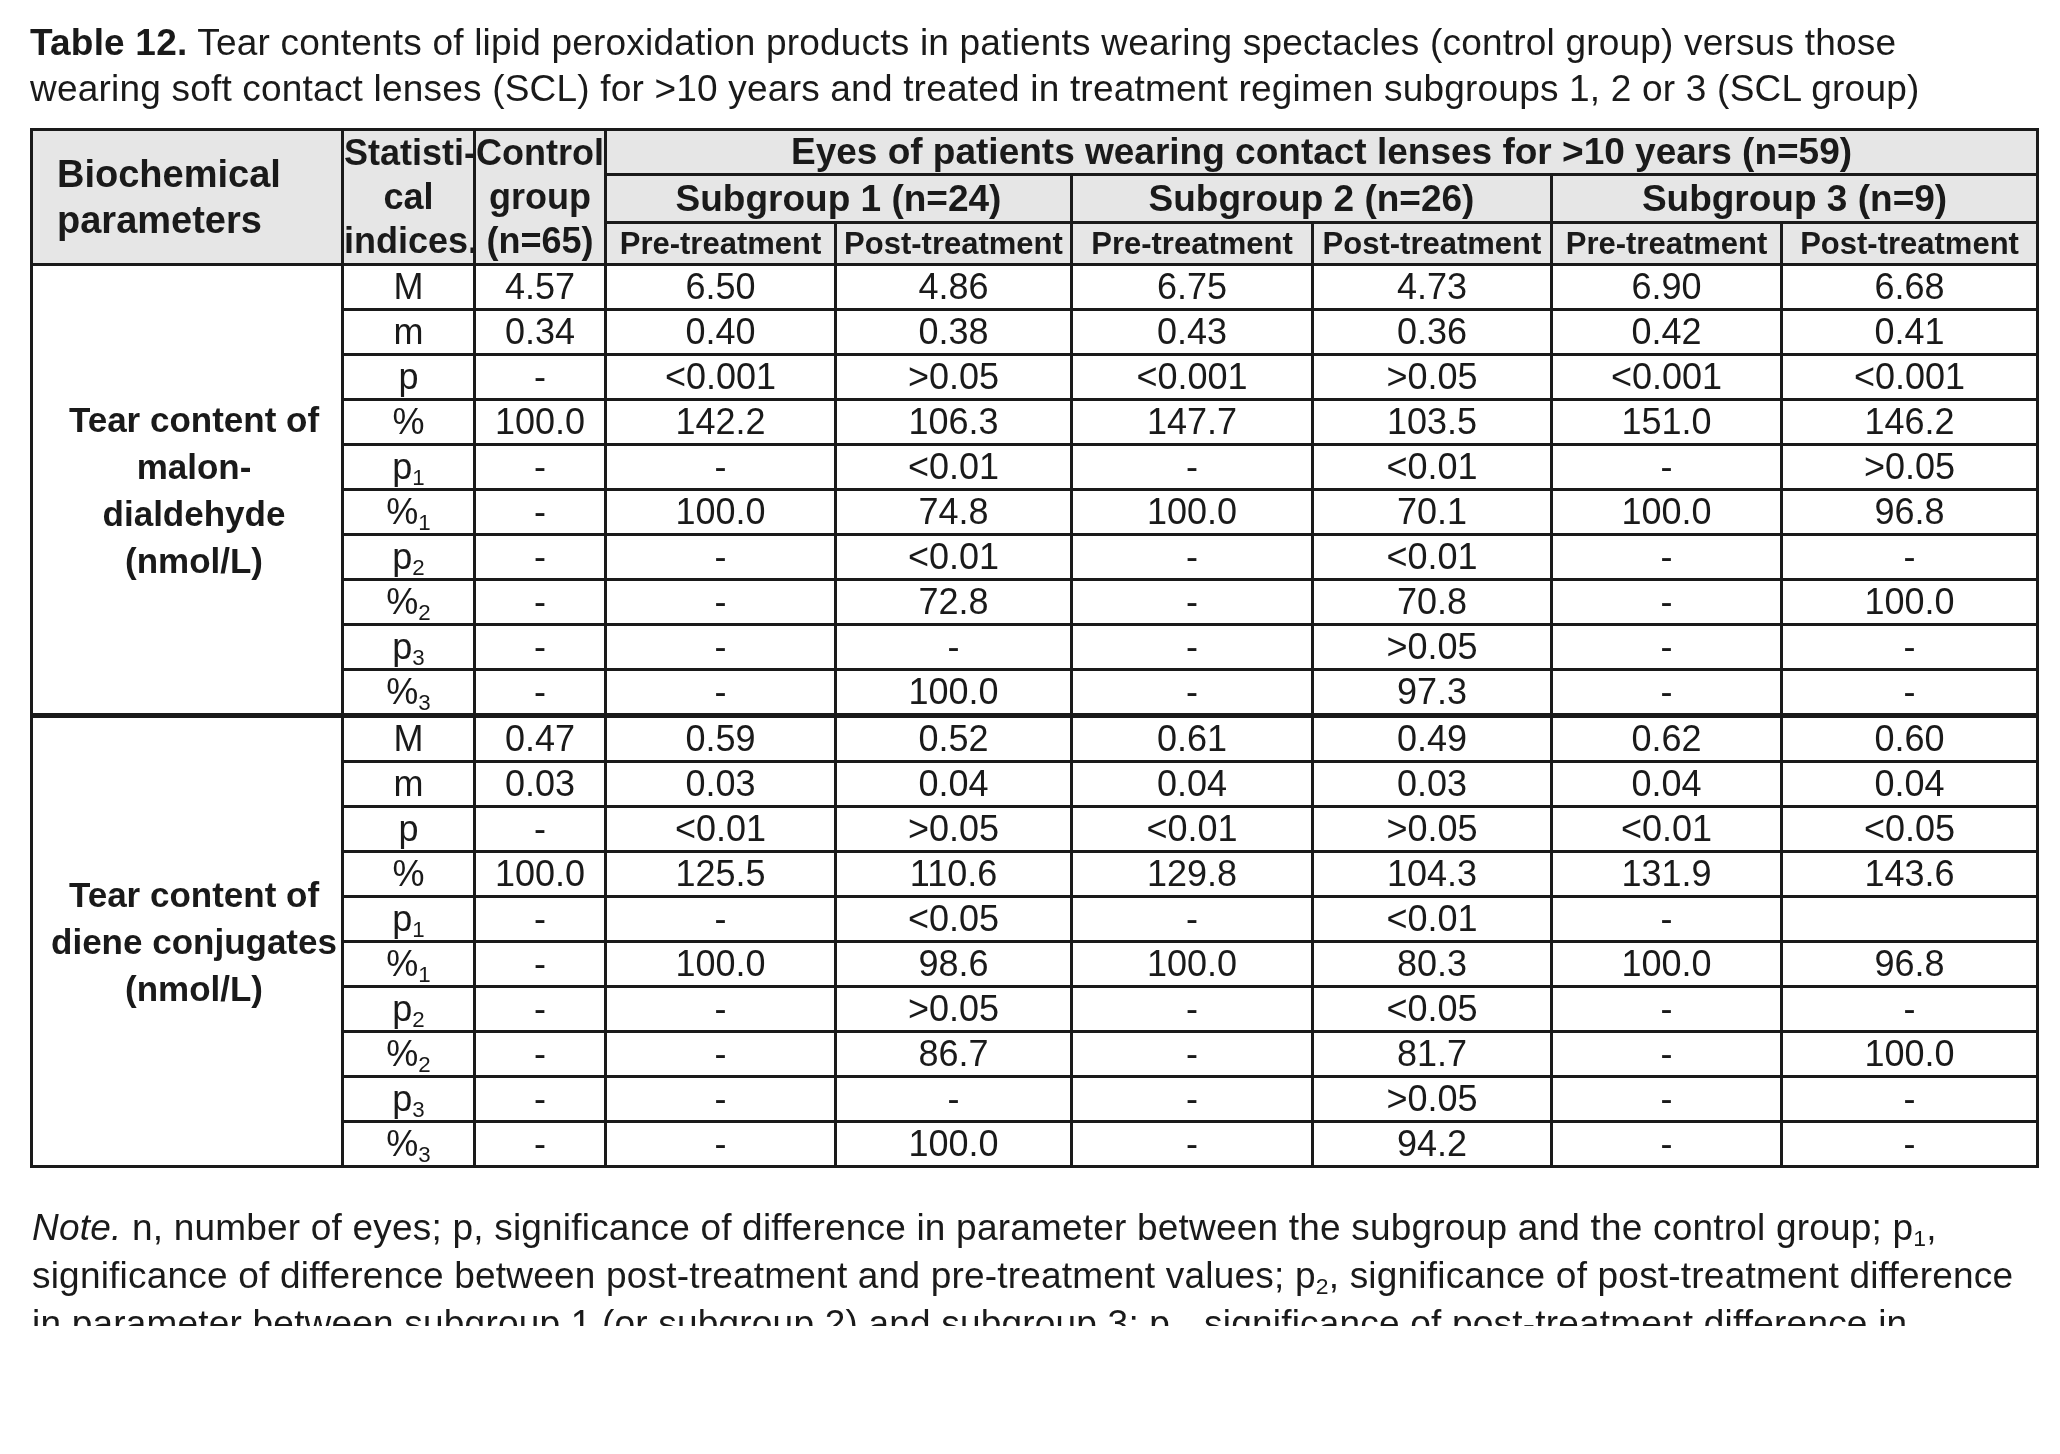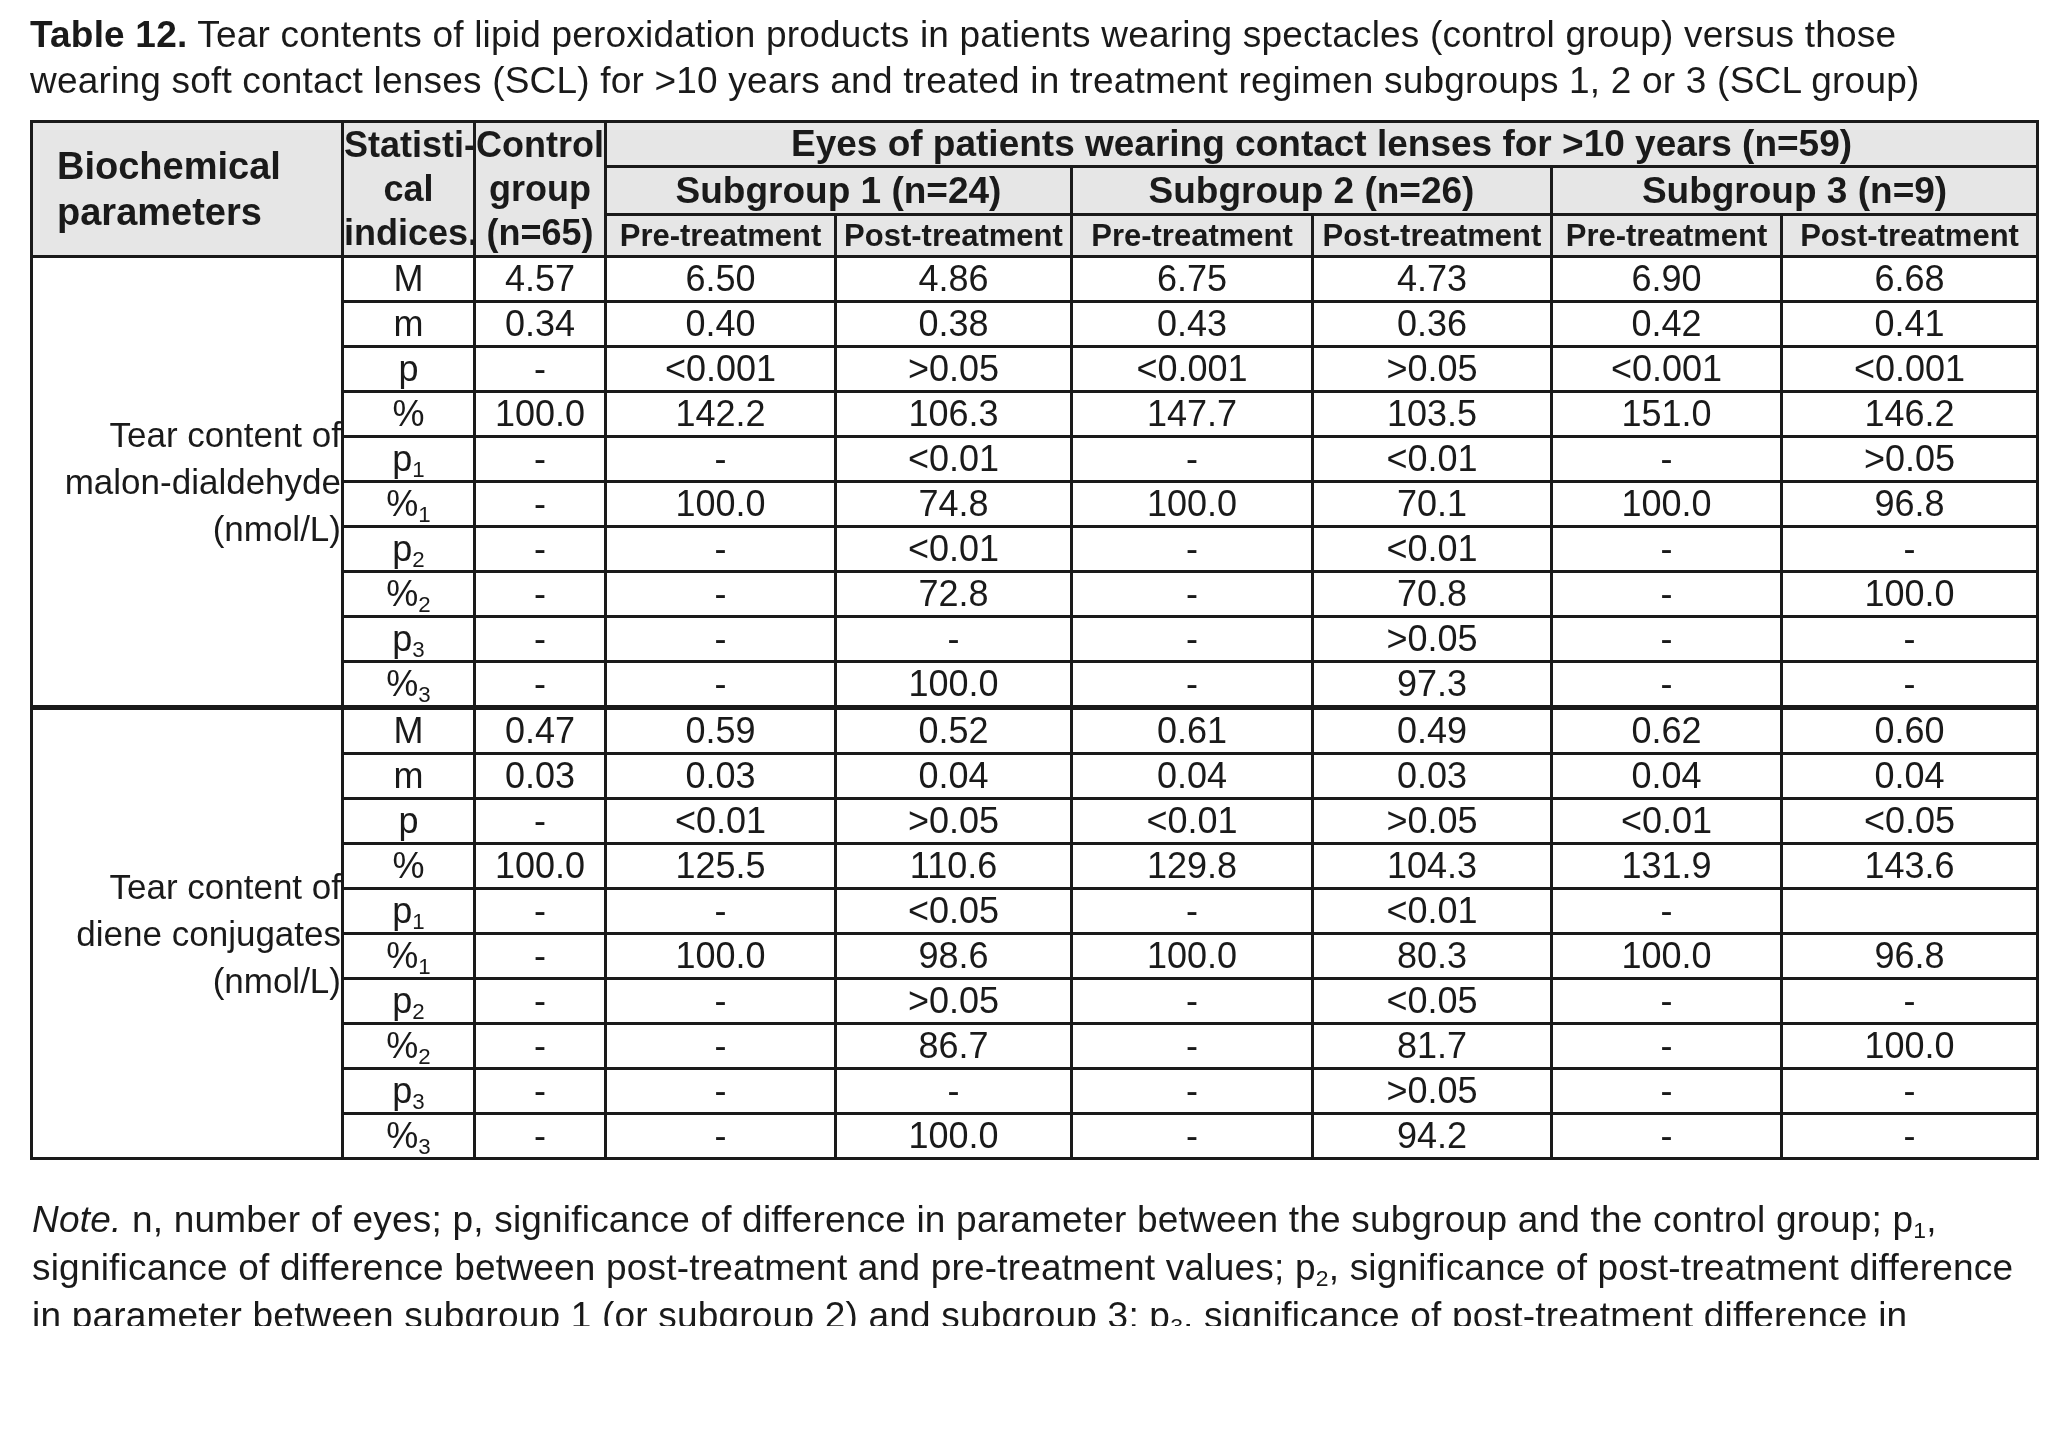--- a/index.html
+++ b/index.html
@@ -6,21 +6,21 @@
     margin: 0;
     padding: 0;
     background: #ffffff;
     color: #1a1a1a;
     font-family: "Liberation Sans", "DejaVu Sans", sans-serif;
   }
   .page {
     width: 2060px;
     height: 1326px;
     box-sizing: border-box;
-    padding: 12px 20px 0 30px;
+    padding: 20px 20px 0 30px;
     overflow: hidden;
     background: #ffffff;
   }
   .title {
     margin: 0 0 16px 0;
     width: 2000px;
     font-size: 37px;
     line-height: 46px;
     letter-spacing: 0.2px;
   }
@@ -58,26 +58,27 @@
   .th-sub  { font-size: 37px; height: 48px; }
   .th-pp   { font-size: 31px; height: 42px; }
   tbody td {
     font-size: 36px;
     text-align: center;
     height: 45px;
     padding: 0;
     vertical-align: middle;
   }
   td.param-cell {
-    text-align: right;
+    text-align: center;
     padding-left: 14px;
     font-size: 35px;
     line-height: 47px;
     white-space: pre-line;
     vertical-align: middle;
+    font-weight: bold;
   }
   td.index-cell { font-size: 36px; }
   sub {
     font-size: 62%;
     line-height: 0;
     vertical-align: -0.25em;
   }
   
   tbody.block-divider tr:first-child td { border-top-width: 5px; }
   .note {

